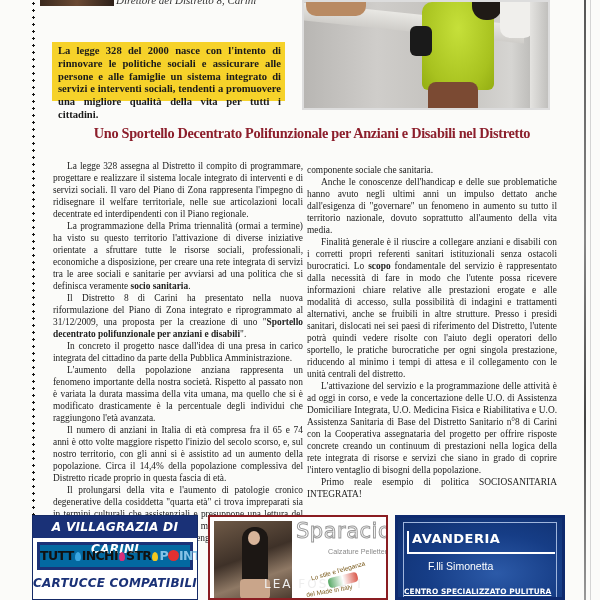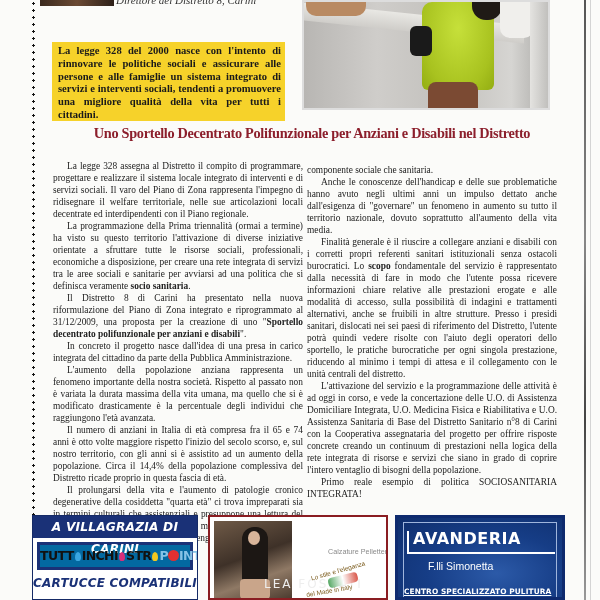--- a/index.html
+++ b/index.html
@@ -34,21 +34,21 @@
     .photo .arm { position: absolute; left: 2px; top: 0; width: 60px; height: 14px; background: #b98a62; border-radius: 0 0 10px 10px; }
     .photo .woman-jacket { position: absolute; left: 118px; top: 0; width: 72px; height: 88px;
       background: radial-gradient(ellipse at 50% 30%, #c6e03a, #a8c21f 70%, #93ad12); border-radius: 10px 18px 6px 6px; }
     .photo .woman-hair { position: absolute; left: 168px; top: 0; width: 30px; height: 18px; background: #1f1a16; border-radius: 0 0 14px 14px; }
     .photo .bag { position: absolute; left: 106px; top: 24px; width: 22px; height: 30px; background: #1a1a1a; border-radius: 6px; }
     .photo .legs { position: absolute; left: 124px; top: 80px; width: 50px; height: 30px; background: #7b4a33; border-radius: 8px 8px 0 0; }
     .photo .clerk { position: absolute; left: 196px; top: 0; width: 34px; height: 36px; background: #f0efec; border-radius: 0 0 10px 10px; }
     .photo .pillar { position: absolute; left: 226px; top: 0; width: 20px; height: 110px; background: linear-gradient(90deg, #e4e3e0, #bdbcb9); }
 
     .callout {
-      position: absolute; left: 52px; top: 42px; width: 233px; height: 79px;
+      position: absolute; left: 52px; top: 42px; width: 233px; height: 59px;
       background: #f6d22a; padding: 3px 4px 0 6px;
       font-family: "Liberation Serif", serif; font-weight: bold; font-size: 10.6px;
       line-height: 12.8px; color: #1a1a1a; text-align: justify; text-align-last: left;
     }
 
     .headline {
       position: absolute; left: 40px; top: 124px; width: 544px; text-align: center;
       font-family: "Liberation Serif", serif; font-weight: bold; font-size: 15.4px;
       color: #8c1f2c; letter-spacing: -0.35px; transform: scaleX(0.93); transform-origin: center;
       white-space: nowrap;
@@ -88,21 +88,21 @@
     .ad-sparacio .logo { position: absolute; left: 86px; top: 2px; font-family: "DejaVu Sans", sans-serif; font-size: 21px; color: #fff;
       -webkit-text-stroke: 1px #9a9a9a; letter-spacing: 0.5px; }
     .ad-sparacio .sub { position: absolute; left: 82px; top: 30px; font-family: "Liberation Sans", sans-serif; font-size: 7.2px; color: #8a8a8a; white-space: nowrap; padding-left: 36px; }
     .ad-sparacio .tag1 { position: absolute; left: 100px; top: 50px; font-family: "Liberation Sans", sans-serif; font-size: 6.4px; color: #7a5a1a; transform: rotate(-16deg); white-space: nowrap; }
     .ad-sparacio .flag { position: absolute; left: 118px; top: 58px; width: 30px; height: 10px; background: linear-gradient(90deg, #3a9a4a, #fff, #d23a2a); transform: rotate(-14deg); border-radius: 4px; opacity: 0.85; }
     .ad-sparacio .tag2 { position: absolute; left: 96px; top: 70px; font-family: "Liberation Sans", sans-serif; font-size: 6.4px; color: #7a5a1a; transform: rotate(-10deg); white-space: nowrap; }
 
     .ad-lav { left: 395px; width: 170px; border: 3px solid #0e2a6e;
       background: radial-gradient(ellipse at 60% 70%, #2c5aa8, #163d86 50%, #0f2e6c); }
     .ad-lav .inner { position: absolute; left: 5px; top: 4px; right: 5px; bottom: 0; border: 1px solid #9fb5dc; border-bottom: none; }
-    .ad-lav .title { position: absolute; left: 9px; top: 10px; color: #fff; font-family: "DejaVu Sans", sans-serif; font-weight: bold; font-size: 16px; letter-spacing: 0.5px; line-height: 22px; }
+    .ad-lav .title { position: absolute; left: 9px; top: 10px; color: #fff; font-family: "DejaVu Sans", sans-serif; font-weight: bold; font-size: 13px; letter-spacing: 0.5px; line-height: 22px; }
     .ad-lav .uline { position: absolute; left: 9px; top: 34px; width: 148px; height: 2px; background: #fff; }
     .ad-lav .vline { position: absolute; left: 9px; top: 13px; width: 2px; height: 23px; background: #fff; }
     .ad-lav .subt { position: absolute; left: 10px; top: 42px; color: #fff; font-family: "Liberation Sans", sans-serif; font-size: 10.5px; padding-left: 20px; }
     .ad-lav .bottom { position: absolute; left: 6px; top: 69px; color: #fff; font-family: "DejaVu Sans", sans-serif; font-weight: bold; font-size: 7.4px; letter-spacing: 0.1px; white-space: nowrap; text-decoration: underline; }
   </style>
 </head>
 <body>
 
 <div class="dotted-rule"></div>
 <div class="right-rule"></div>
@@ -153,20 +153,21 @@
     <div class="bot">CARTUCCE COMPATIBILI</div>
   </div>
 
   <div class="ad ad-sparacio">
     <div class="img">
       <div class="figure"></div>
       <div class="face"></div>
       <div class="legsw"></div>
     </div>
     <div class="brandname">LEA FOSCATI</div>
+    <div class="logo">Sparacio</div>
     <div class="sub">Calzature Pelletteria Valigeria</div>
     <div class="tag1">Lo stile e l'eleganza</div>
     <div class="flag"></div>
     <div class="tag2">del  Made in Italy</div>
   </div>
 
   <div class="ad ad-lav">
     <div class="inner"></div>
     <div class="vline"></div>
     <div class="title">&nbsp;<span>AVANDERIA</span></div>

